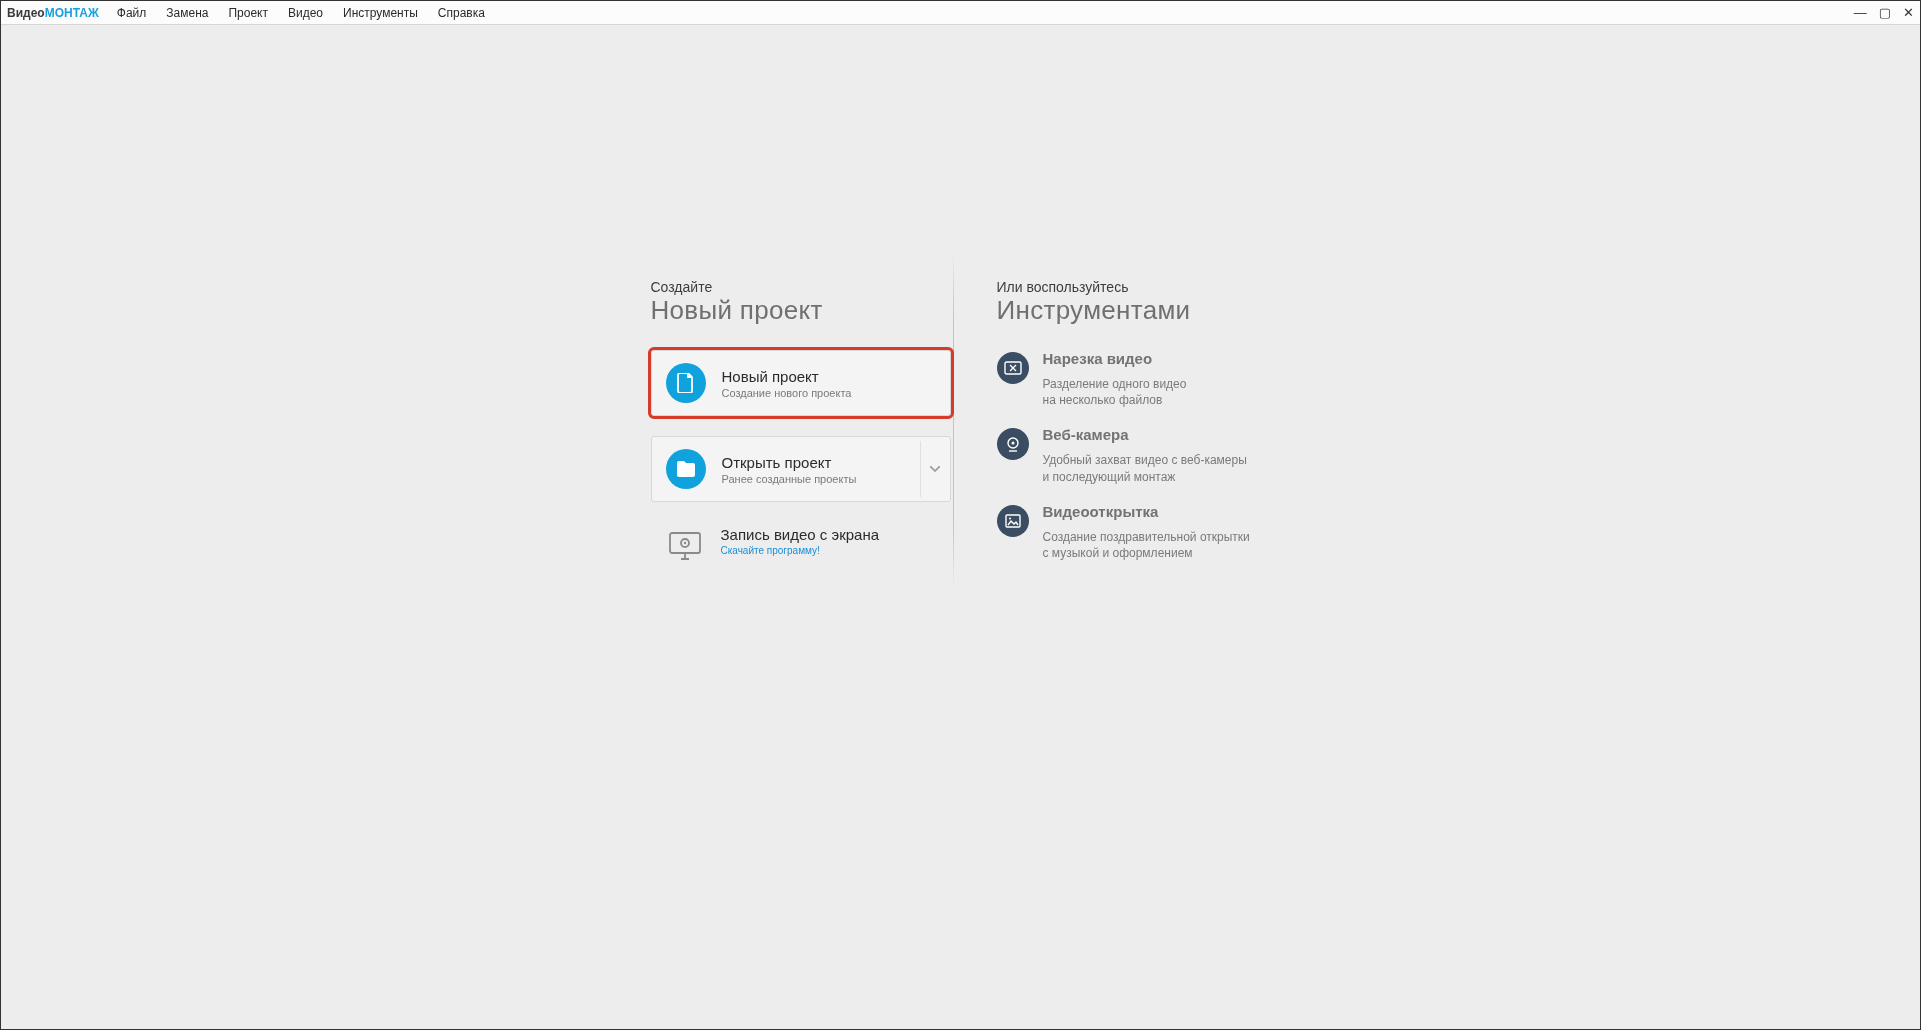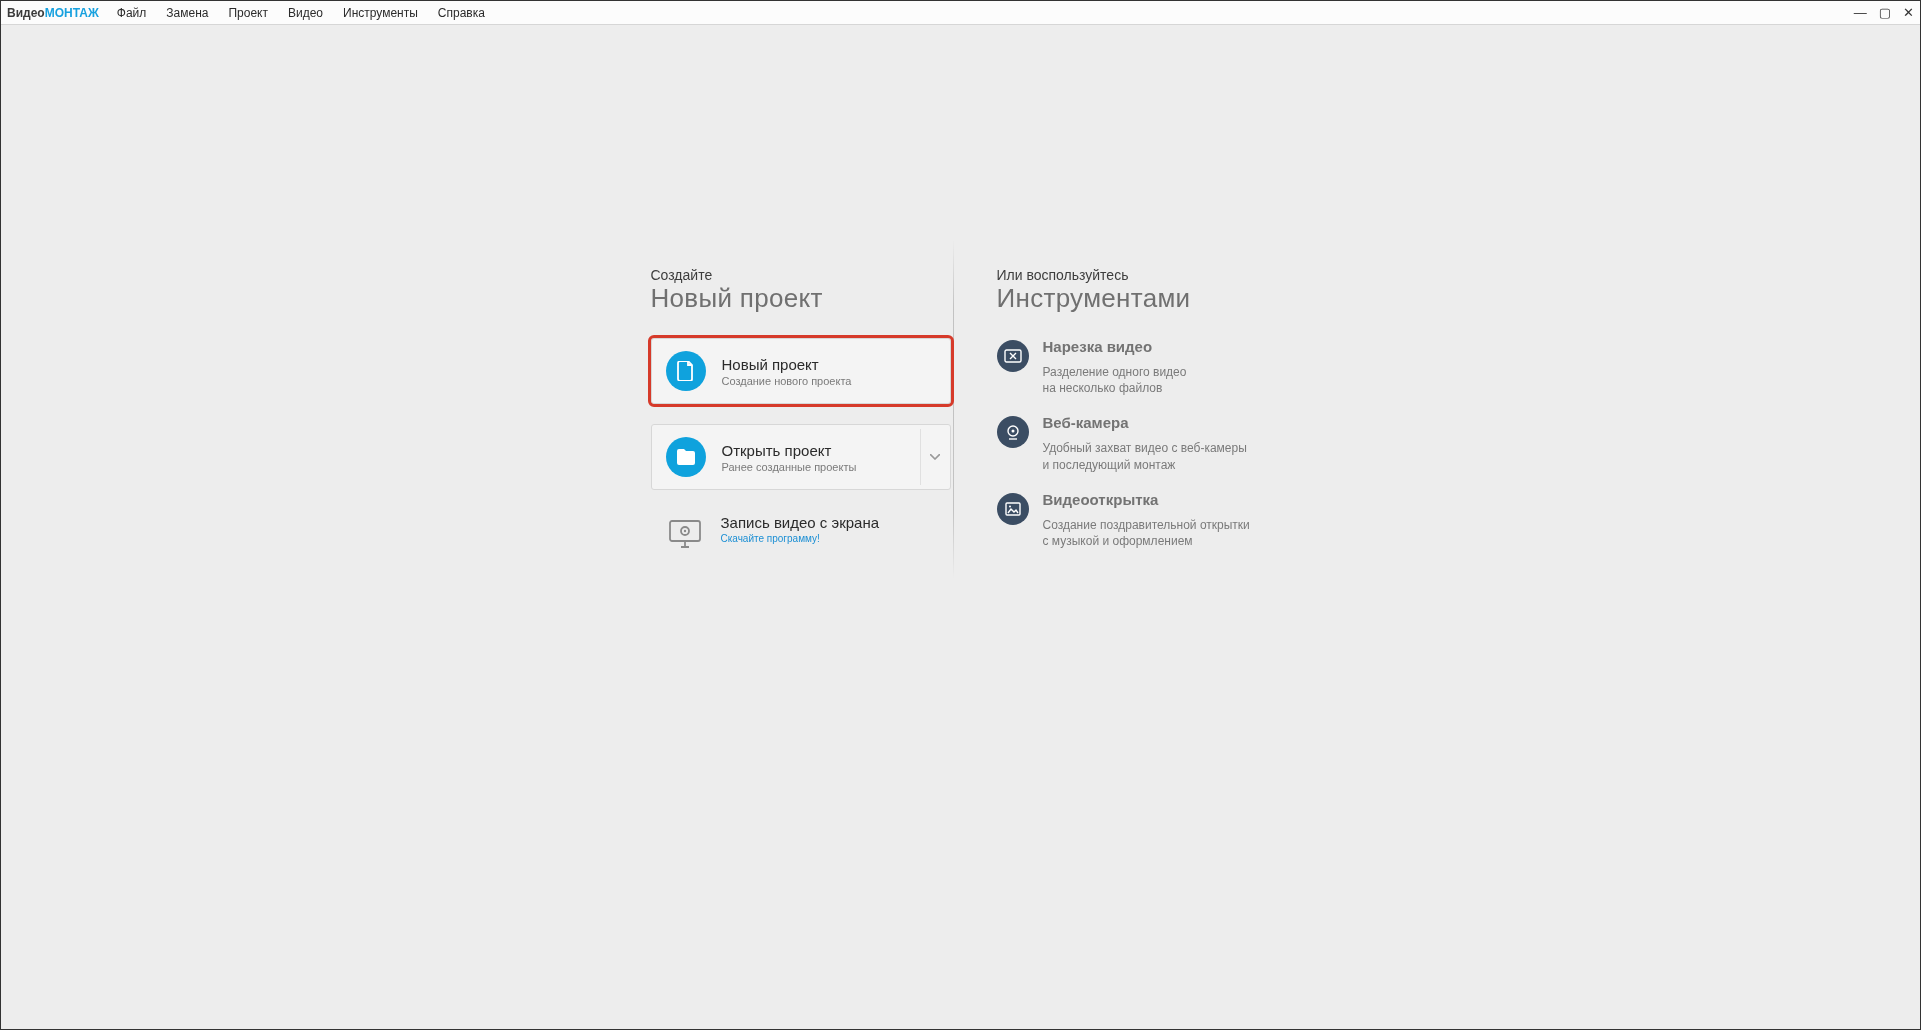--- a/index.html
+++ b/index.html
@@ -26,21 +26,21 @@
 .logo { font-weight: bold; margin-right: 18px; }
 .logo .l1 { color: #3b3b3b; }
 .logo .l2 { color: #17a1df; }
 .menu-items { display: flex; gap: 20px; }
 .menu-item { cursor: pointer; }
 .window-controls { margin-left: auto; display: flex; gap: 12px; font-size: 13px; color: #333; }
 .window-controls span { cursor: pointer; font-family: Arial, sans-serif; }
 
 .center-area {
   position: absolute;
-  top: 266px;
+  top: 278px;
   left: 50%;
   transform: translateX(-50%);
   display: flex;
   width: 620px;
 }
 .col-left { width: 300px; }
 .col-right { width: 320px; padding-left: 46px; }
 .divider {
   position: absolute;
   left: 302px;

